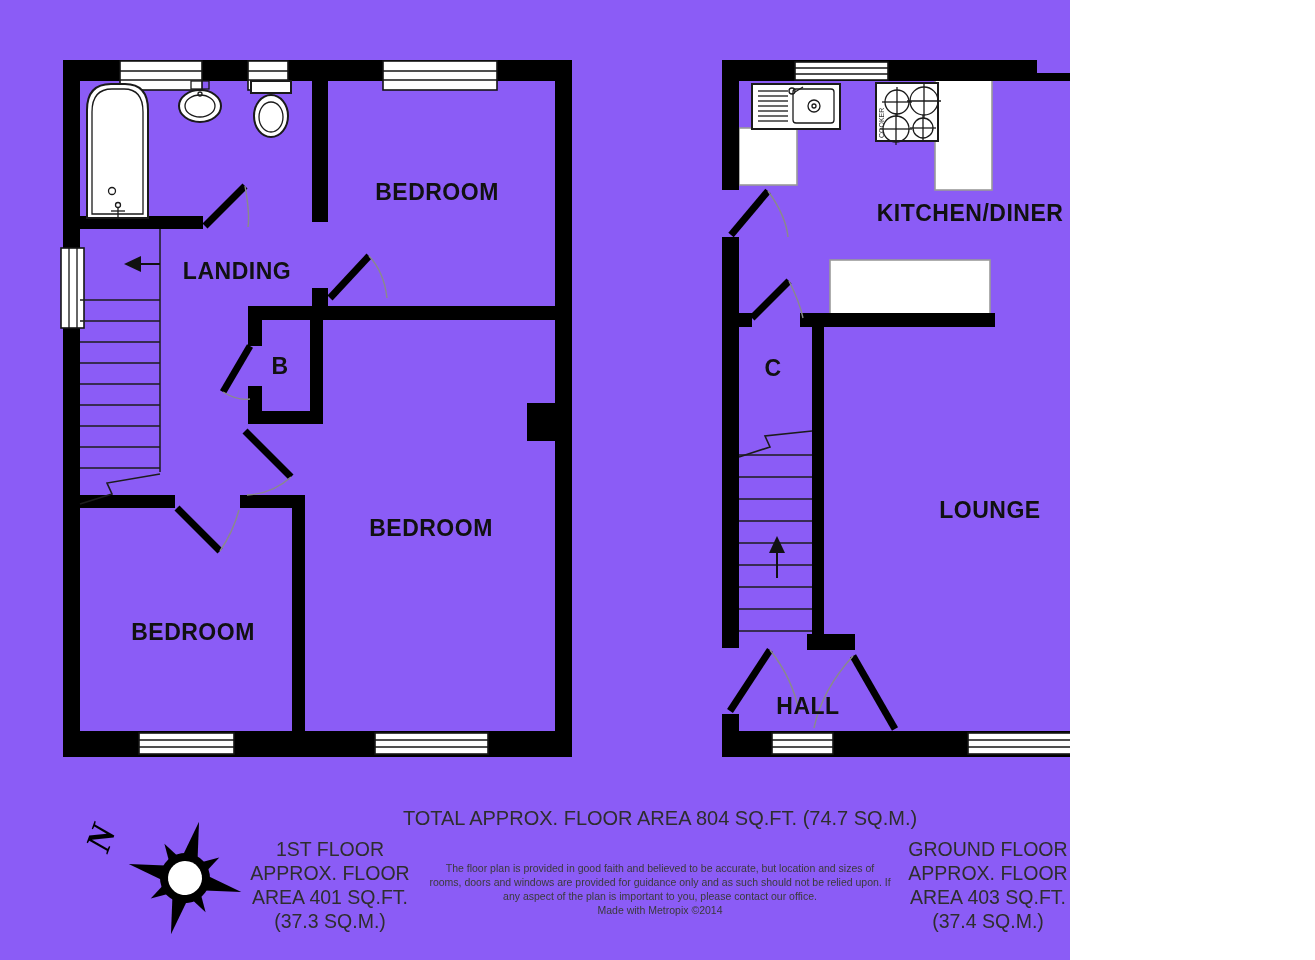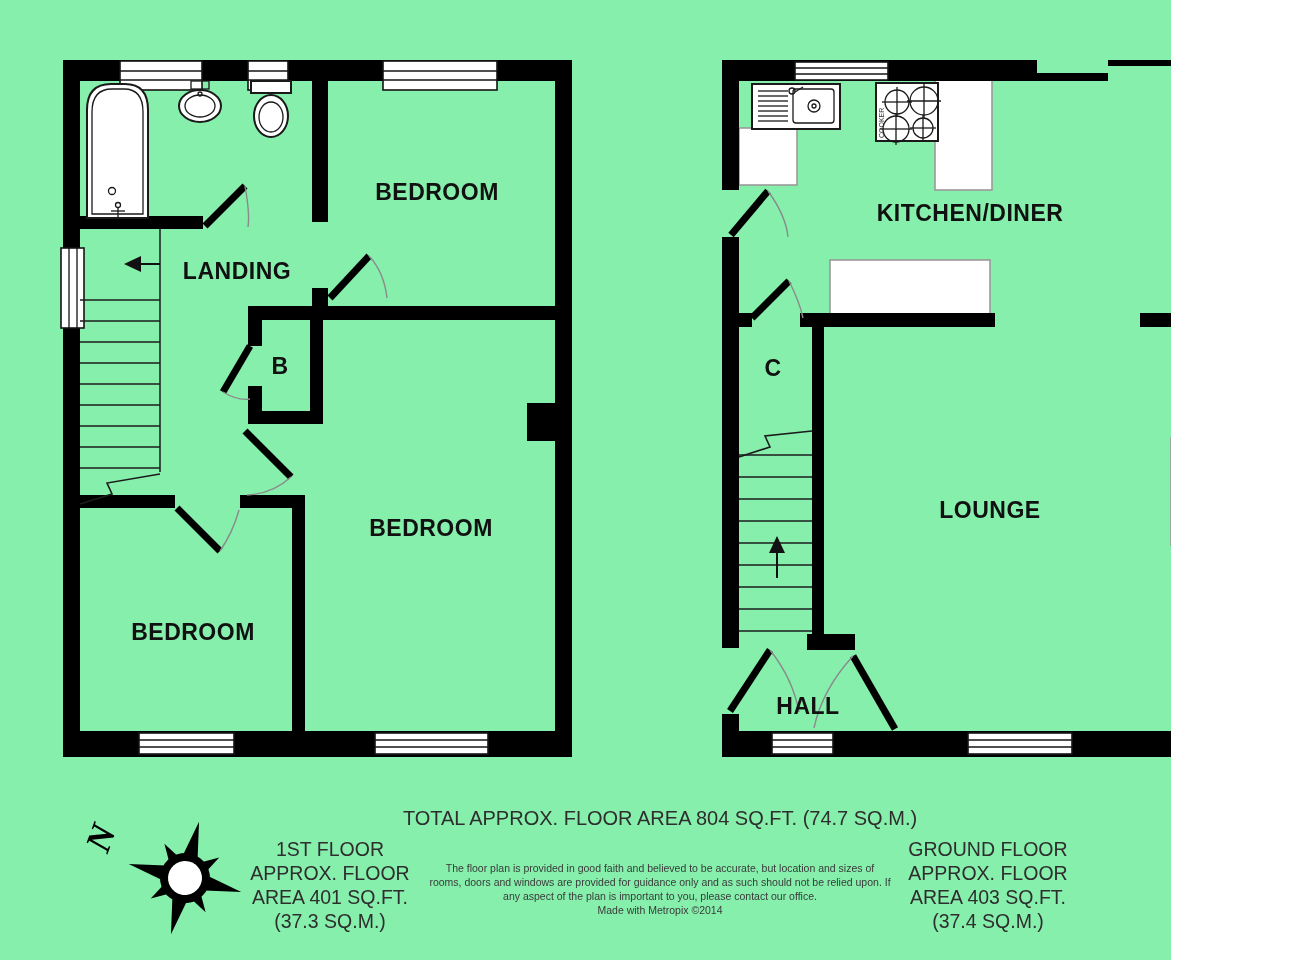--- a/index.html
+++ b/index.html
@@ -1,16 +1,16 @@
 <!DOCTYPE html>
 <html><head>
 <meta charset="utf-8">
 <style>
   html,body{margin:0;padding:0;background:#ffffff;}
-  .stage{position:relative;width:1171px;height:960px;background:#86efac;overflow:hidden;
+  .stage{position:relative;width:1070px;height:960px;background:#8b5cf6;overflow:hidden;
          font-family:"Liberation Sans", sans-serif;}
   svg{position:absolute;left:0;top:0;}
   .wall{fill:#000000;stroke:none;}
   .winbox{fill:#ffffff;stroke:#141414;stroke-width:1.6;}
   .winline{stroke:#141414;stroke-width:1.3;fill:none;}
   .fixture{fill:#ffffff;stroke:#1a1a1a;stroke-width:2;}
   .fixthin{fill:none;stroke:#1a1a1a;stroke-width:1.3;}
   .counter{fill:#ffffff;stroke:#9a9a9a;stroke-width:1.6;}
   .tread{stroke:#1c1c1c;stroke-width:1.5;}
   .brk{fill:none;stroke:#1c1c1c;stroke-width:1.6;stroke-linejoin:miter;}

